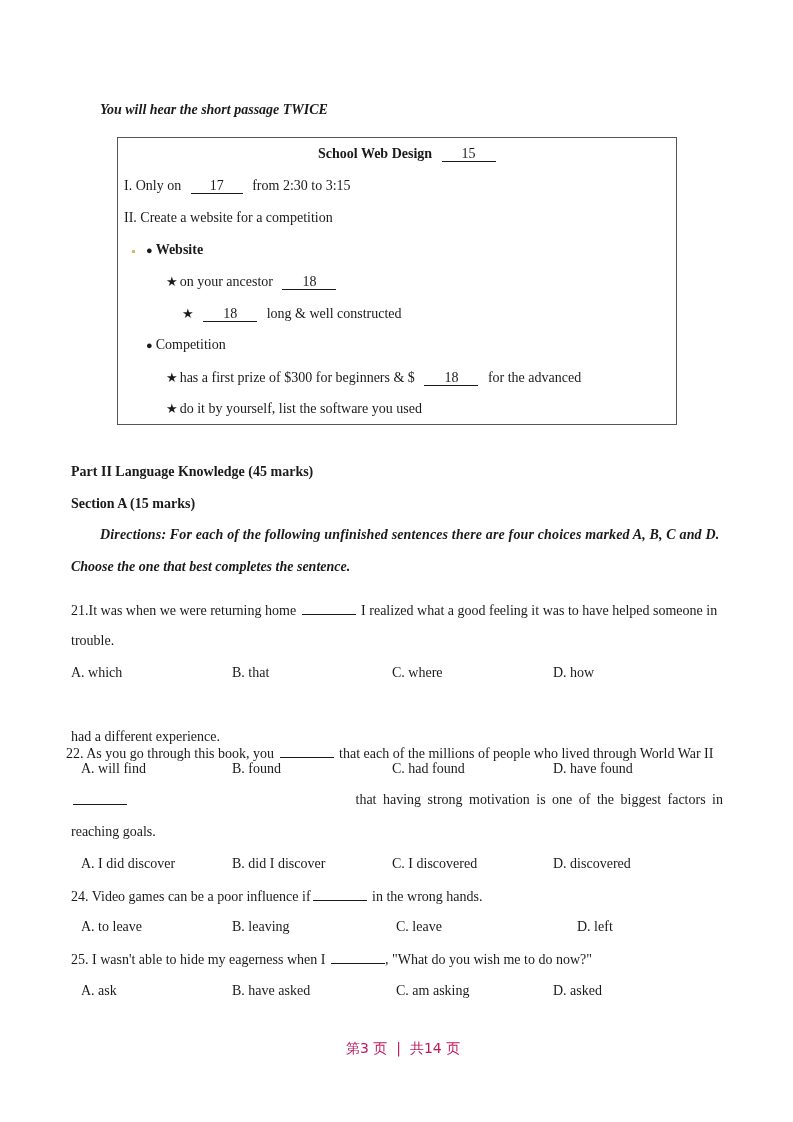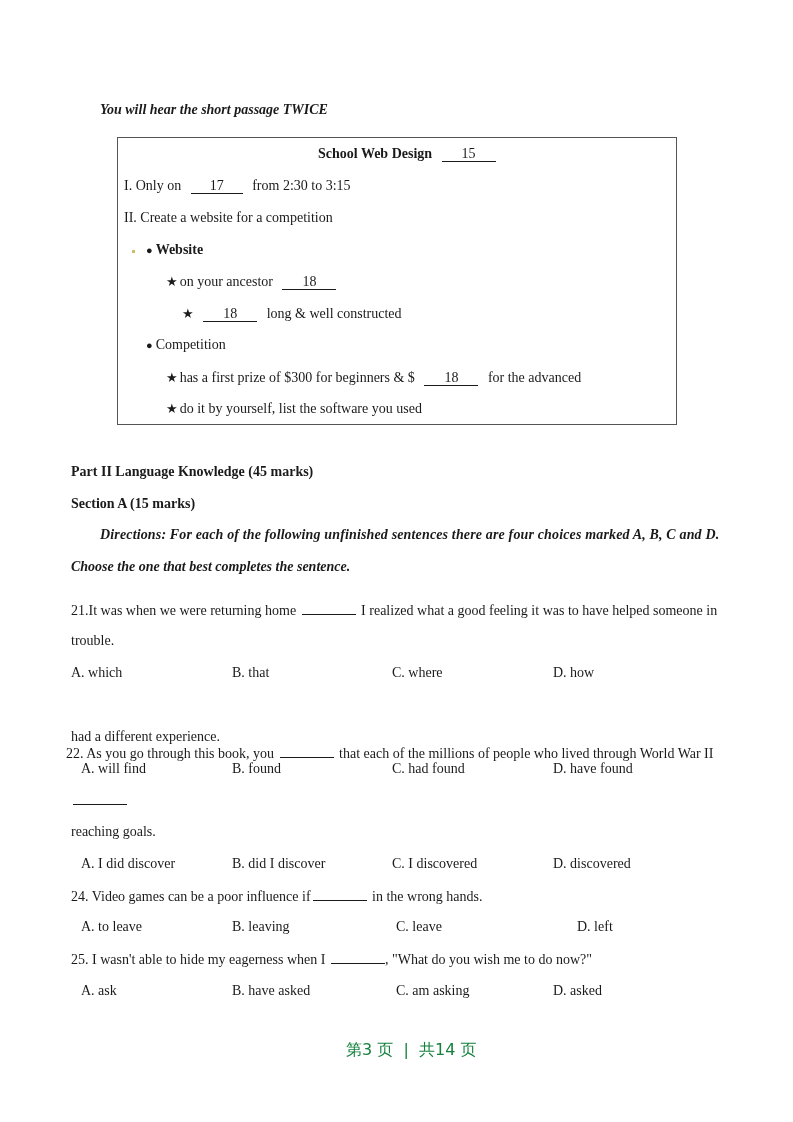--- a/index.html
+++ b/index.html
@@ -7,21 +7,21 @@
          font-family: "Liberation Serif", serif; color: #1a1a1a; font-size: 14px; }
   .abs { position: absolute; white-space: nowrap; }
   .bi { font-weight: bold; font-style: italic; }
   .b { font-weight: bold; }
   .blank { display: inline-block; text-align: center; border-bottom: 1px solid #1a1a1a; line-height: 14px; }
   .qblank { display: inline-block; border-bottom: 1.5px solid #1a1a1a; width: 54px; height: 12px; vertical-align: baseline; margin: 0 2px; }
   .box { position: absolute; left: 117px; top: 137px; width: 558px; height: 286px; border: 1px solid #555; }
   .star { font-size: 13px; margin-right: 2px; }
   .dot { font-size: 11px; margin-right: 3px; }
   .marker { position: absolute; width: 3px; height: 3px; background: #c8c060; }
-  .footer { font-family: "DejaVu Sans", sans-serif; font-size: 16px; color: #15803d; }
+  .footer { font-family: "DejaVu Sans", sans-serif; font-size: 14px; color: #be185d; }
   .justify { width: 652px; display: flex; justify-content: space-between; }
 </style>
 </head>
 <body>
 
 <div class="abs bi" style="left:100px; top:102px;">You will hear the short passage TWICE</div>
 
 <div class="box">
   <div class="abs b" style="left:200px; top:8px;">
     <span>School Web Design</span>
@@ -78,20 +78,21 @@
   <span>22. As you go through this book, you</span> <span class="qblank"></span> <span>that each of the millions of people who lived through World War II</span>
 </div>
 <div class="abs" style="left:71px; top:729px;">had a different experience.</div>
 <div class="abs" style="left:81px; top:761px;">A. will find</div>
 <div class="abs" style="left:232px; top:761px;">B. found</div>
 <div class="abs" style="left:392px; top:761px;">C. had found</div>
 <div class="abs" style="left:553px; top:761px;">D. have found</div>
 
 <div class="abs justify" style="left:71px; top:792px;">
   <span class="qblank"></span>
+  <span style="word-spacing:3px;">that having strong motivation is one of the biggest factors in</span>
 </div>
 <div class="abs" style="left:71px; top:824px;">reaching goals.</div>
 <div class="abs" style="left:81px; top:856px;">A. I did discover</div>
 <div class="abs" style="left:232px; top:856px;">B. did I discover</div>
 <div class="abs" style="left:392px; top:856px;">C. I discovered</div>
 <div class="abs" style="left:553px; top:856px;">D. discovered</div>
 
 <div class="abs" style="left:71px; top:888px;">
   <span>24. Video games can be a poor influence if</span><span class="qblank"></span> <span>in the wrong hands.</span>
 </div>

